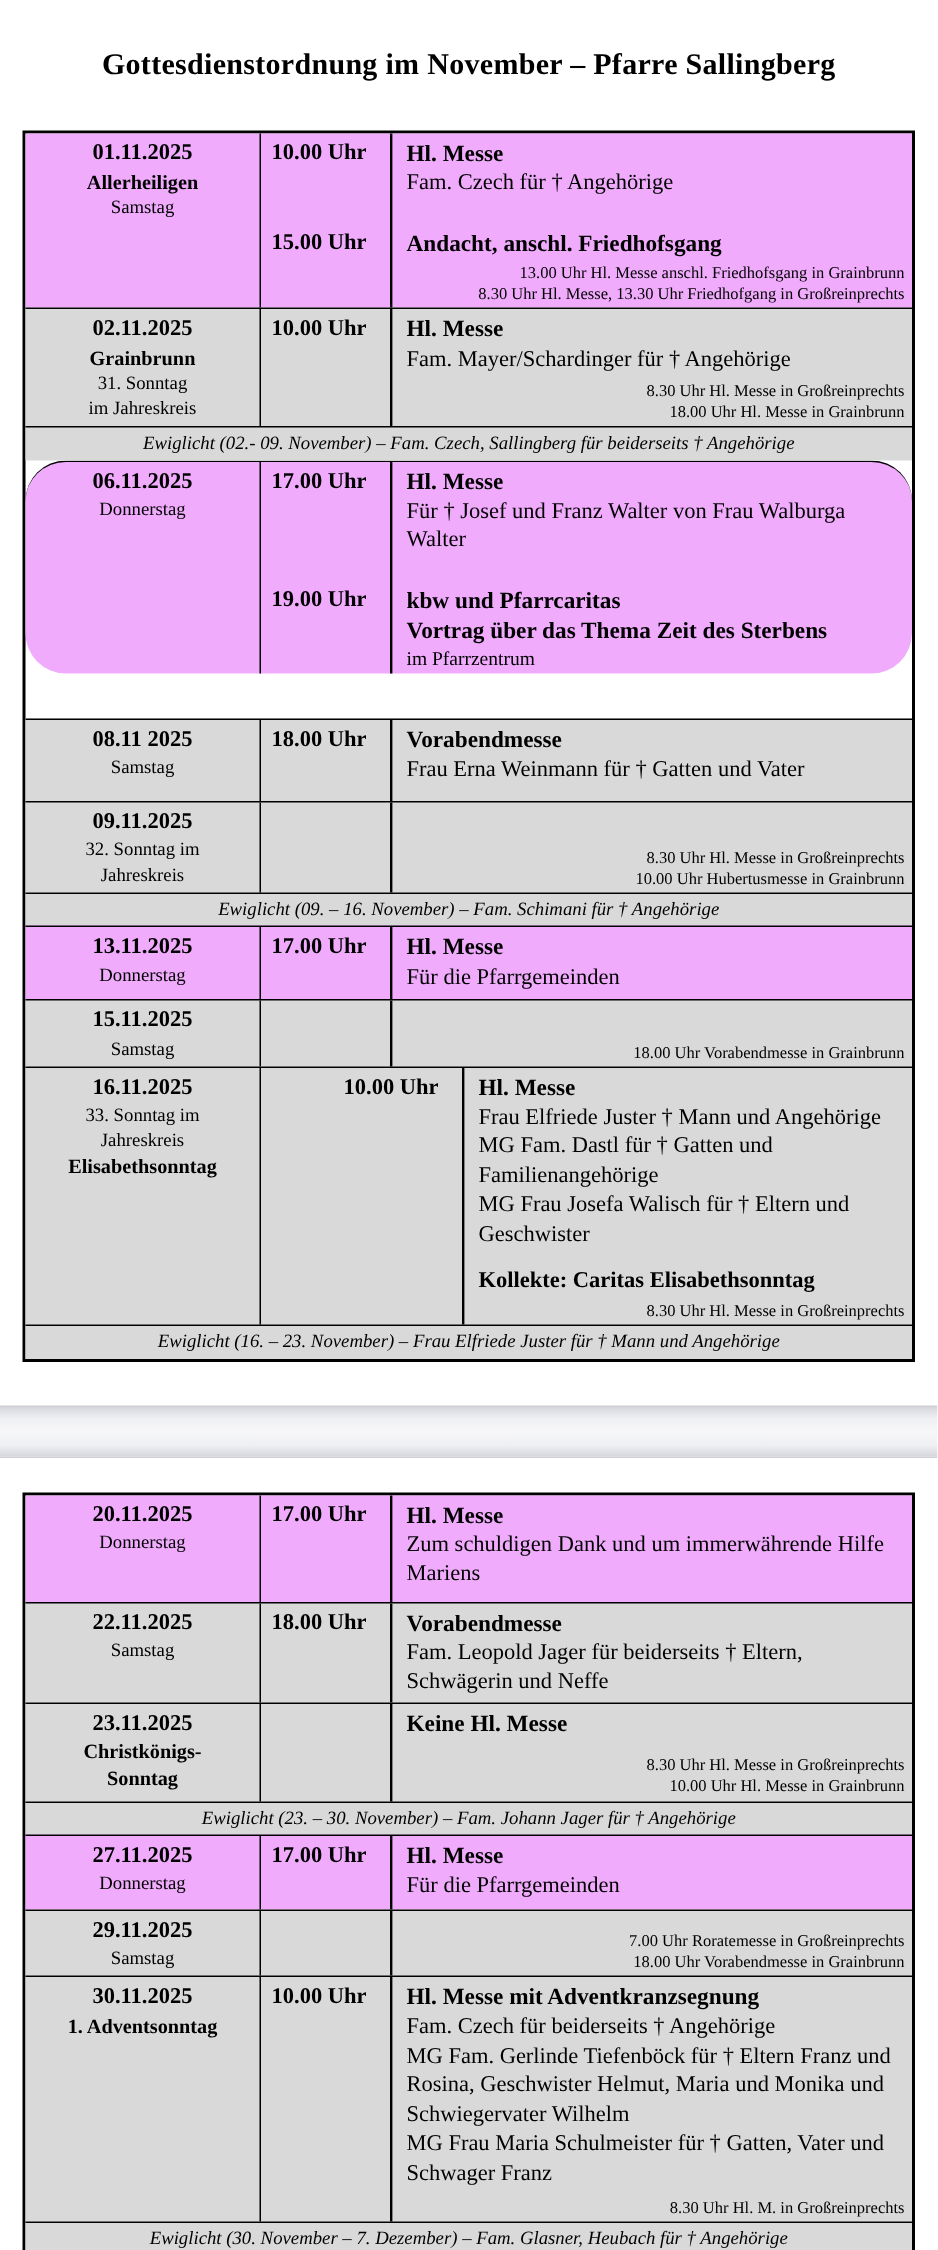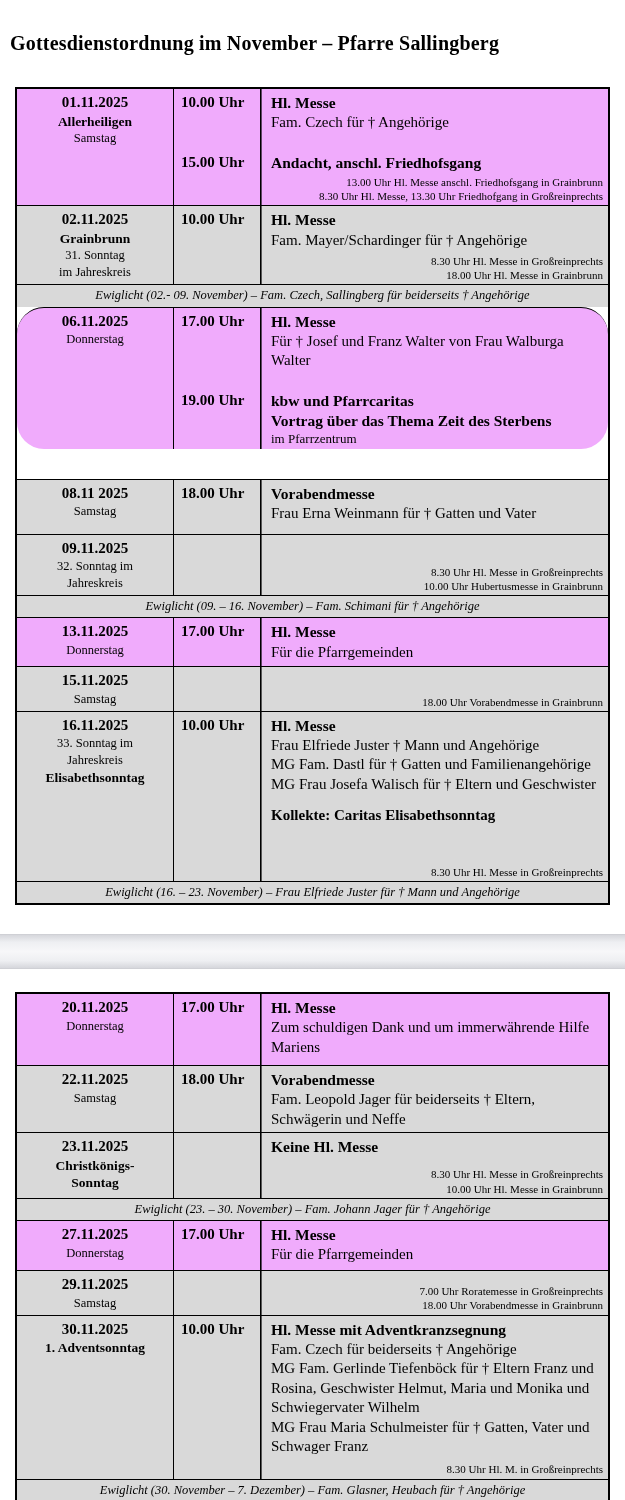--- a/index.html
+++ b/index.html
@@ -5,20 +5,21 @@
   html,body{margin:0;padding:0;}
   body{
     width:625px;height:1500px;
     background:#ffffff;
     font-family:"Liberation Serif","DejaVu Serif",serif;
     color:#000;
     overflow:hidden;
     position:relative;
   }
   .page-title{
+    text-align:center;
     font-weight:bold;
     font-size:20px;
     margin:32px 10px 0 10px;
     letter-spacing:0.2px;
   }
   .gtable{
     width:595px;
     margin-left:15px;
     border:2.2px solid var(--border,#000);
     box-sizing:border-box;
@@ -90,21 +91,21 @@
     line-height:1.3;
   }
   
   #table-0 .trow:nth-child(1){min-height:108px;}
   #table-0 .trow:nth-child(2){min-height:79px;}
   #table-0 .trow:nth-child(4){min-height:132px;border-radius:27px;}
   #table-0 .trow:nth-child(5){min-height:55px;margin-top:30px;}
   #table-0 .trow:nth-child(6){min-height:60px;}
   #table-0 .trow:nth-child(8){min-height:49px;}
   #table-0 .trow:nth-child(9){min-height:43px;}
-  #table-0 .trow:nth-child(10){min-height:170px;}
+  #table-0 .trow:nth-child(10){min-height:170px;gap:48px;}
   #table-1 .trow:nth-child(1){min-height:71px;}
   #table-1 .trow:nth-child(2){min-height:67px;}
   #table-1 .trow:nth-child(3){min-height:66px;}
   #table-1 .trow:nth-child(5){min-height:50px;}
   #table-1 .trow:nth-child(6){min-height:44px;}
   #table-1 .trow:nth-child(7){min-height:164px;}
   .page-band{
     height:33px;
     margin-top:29px;
     background:linear-gradient(180deg,#d6d7dc 0%,#eeeff2 22%,#f7f7f9 50%,#eeeff2 78%,#d6d7dc 100%);

